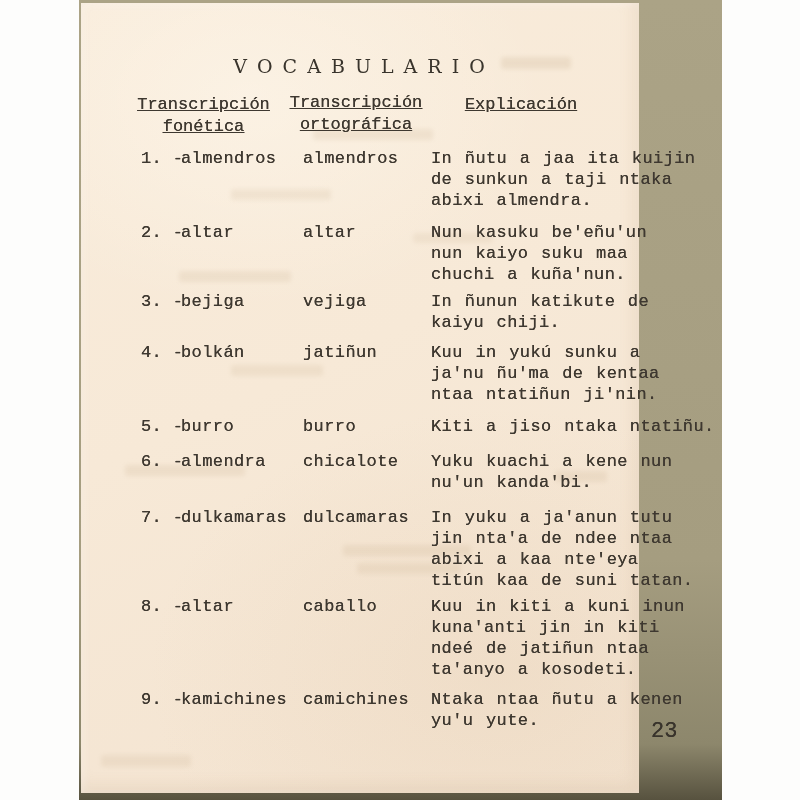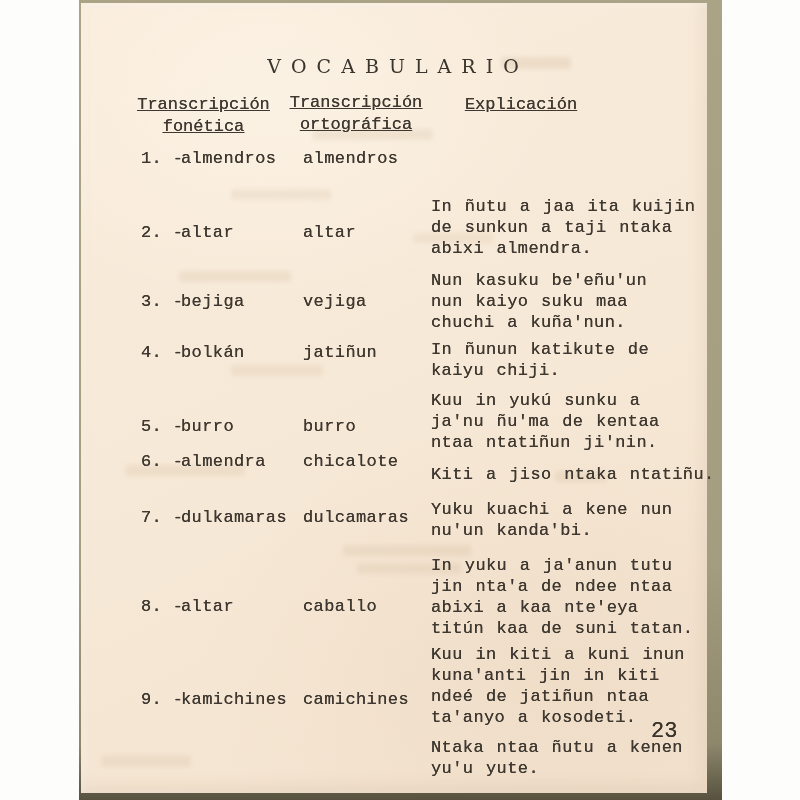--- a/index.html
+++ b/index.html
@@ -11,21 +11,21 @@
   .photo{position:relative;width:800px;height:800px;background:#fdfdfc;}
 
   
   .backing{
     position:absolute;left:79px;top:0;width:643px;height:800px;
     background:linear-gradient(180deg,#aba386 0%,#a59d80 70%,#8d876c 93%,#57523f 100%);
   }
 
   
   .page{
-    position:absolute;left:81px;top:3px;width:626px;height:790px;
+    position:absolute;left:81px;top:3px;width:558px;height:790px;
     background:
       radial-gradient(ellipse 420px 300px at 30% 12%, rgba(255,250,240,.45), rgba(255,250,240,0) 70%),
       radial-gradient(ellipse 500px 380px at 75% 85%, rgba(224,198,168,.25), rgba(224,198,168,0) 70%),
       linear-gradient(155deg,#f9ecdb 0%,#f7e9d7 45%,#f3e3d0 100%);
     box-shadow: inset -5px -7px 16px rgba(150,112,70,.10), inset 3px 2px 8px rgba(255,255,255,.35);
     color:#423c33;
   }
 
   .title{
     position:absolute;left:0;top:52px;width:100%;
@@ -45,21 +45,21 @@
   }
   .hdr1{left:40px;top:91px;width:165px;}
   .hdr2{left:190px;top:89px;width:170px;}
   .hdr3{left:350px;top:91px;width:180px;}
 
   .entry{position:absolute;left:0;width:100%;font-size:17px;line-height:21px;}
   .entry span{color:#3e3830;text-shadow:0 0 .4px #3e3830;letter-spacing:.4px;}
   .entry .num {position:absolute;left:60px;white-space:pre;}
   .entry .phon{position:absolute;left:100px;white-space:pre;}
   .entry .orth{position:absolute;left:222px;white-space:pre;}
-  .entry .expl{position:absolute;left:350px;white-space:pre;word-spacing:2px;margin-top:48px;}
+  .entry .expl{position:absolute;left:350px;white-space:pre;word-spacing:2px;}
 
   .page-number{
     position:absolute;left:570px;top:716px;
     font-size:22px;color:#39342c;text-shadow:0 0 .4px #39342c;
   }
 
   
   .smudge{
     position:absolute;background:#b2946d;opacity:.16;
     filter:blur(2px);border-radius:3px;transform:scaleX(-1);

